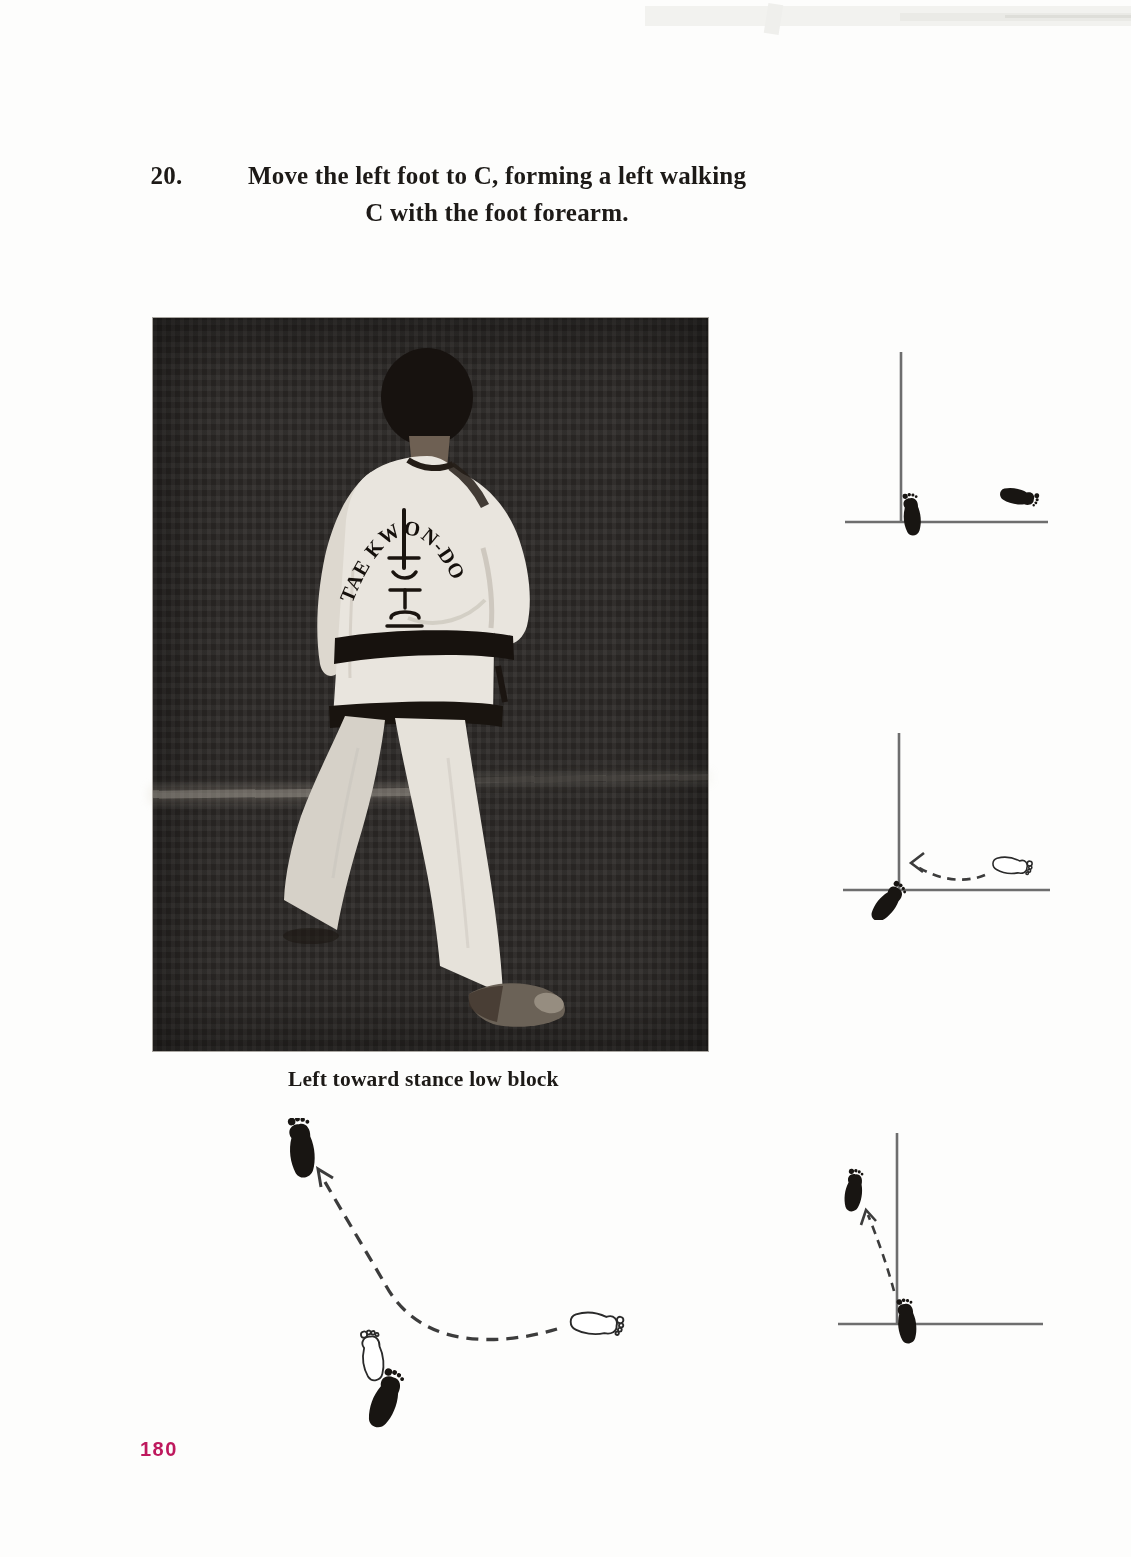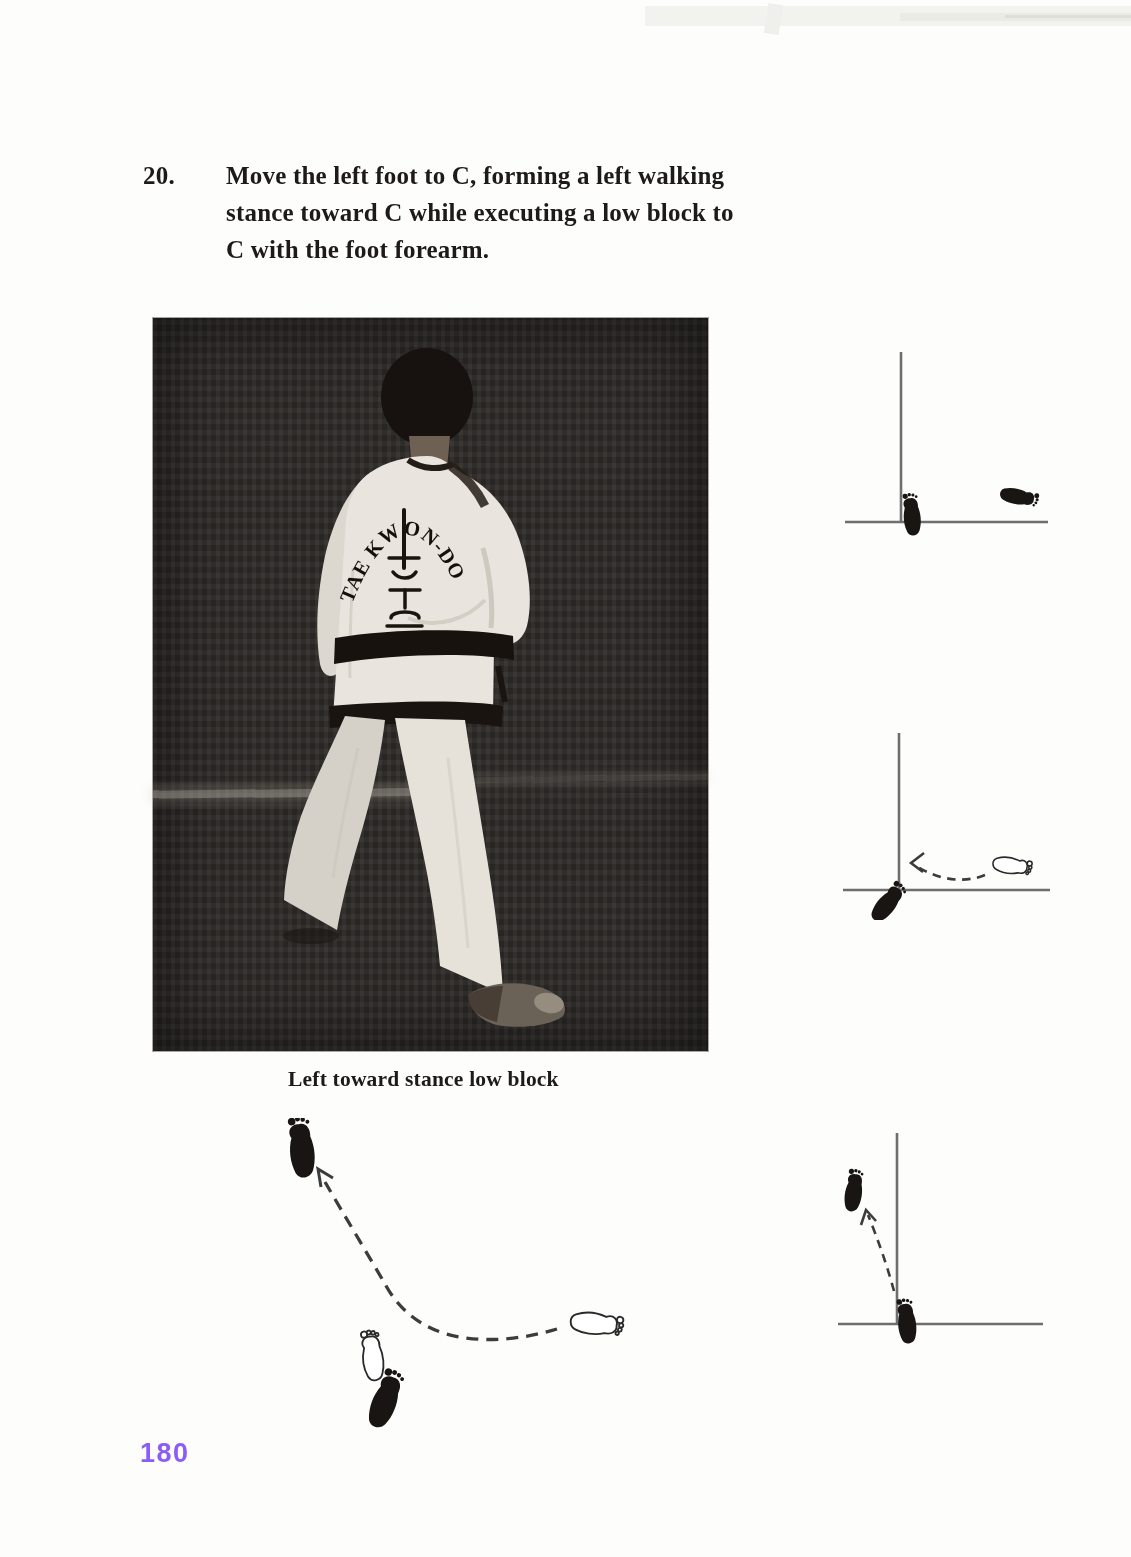--- a/index.html
+++ b/index.html
@@ -1,17 +1,17 @@
 <!DOCTYPE html>
 <html><head>
 <meta charset="utf-8">
 <style>
   html,body{margin:0;padding:0;background:#ffffff;}
   .page{position:relative;width:1131px;height:1557px;background:#fdfdfc;overflow:hidden;
-        font-family:"Liberation Serif","DejaVu Serif",serif;color:#1d1a17;}
+        font-family:"Liberation Serif","DejaVu Serif",serif;color:#1d1a17;text-align:center;}
   .abs{position:absolute;}
   
   .scan-band{left:645px;top:6px;width:486px;height:20px;background:#f2f2ef;}
   .scan-streak1{left:900px;top:13px;width:231px;height:8px;background:#eaeae6;}
   .scan-streak2{left:1005px;top:15px;width:126px;height:3px;background:#dedeD9;}
   .scan-smudge{left:766px;top:4px;width:15px;height:30px;background:#efefec;transform:rotate(9deg);}
   
   .instruction{left:143px;top:157px;width:625px;display:flex;}
   .step-num{width:47px;font-size:25px;font-weight:700;line-height:37px;letter-spacing:.3px;}
   .step-lines{flex:1;}
@@ -26,21 +26,21 @@
   .streak1{left:0;top:471px;width:300px;height:8px;background:rgba(208,199,187,0.40);
            box-shadow:0 0 9px 5px rgba(208,199,187,0.20);transform:rotate(-0.6deg);}
   .streak2{left:280px;top:458px;width:275px;height:6px;background:rgba(200,192,180,0.16);
            box-shadow:0 0 8px 4px rgba(200,192,180,0.10);transform:rotate(-0.8deg);}
   .photo svg{position:absolute;left:0;top:0;}
   
   .caption{left:288px;top:1066px;}
   .caption-line{font-size:21.5px;font-weight:700;line-height:27px;letter-spacing:.2px;white-space:nowrap;}
   
   .pagenum{left:140px;top:1438px;font-family:"Liberation Sans","DejaVu Sans",sans-serif;
-           font-size:27px;font-weight:700;letter-spacing:1.5px;color:#8b5cf6;}
+           font-size:20px;font-weight:700;letter-spacing:1.5px;color:#be185d;}
   .dg{position:absolute;}
 </style>
 </head>
 <body>
 
 <div class="page">
 
   <div class="abs scan-band"></div>
   <div class="abs scan-streak1"></div>
   <div class="abs scan-streak2"></div>
@@ -55,21 +55,20 @@
         <circle cx="4.0" cy="-27.9" r="1.8"></circle>
         <circle cx="7.6" cy="-25.7" r="1.6"></circle>
       </g>
     </defs>
   </svg>
 
   <div class="abs instruction">
     <div class="step-num">20.</div>
     <div class="step-lines">
       <div class="step-line">Move the left foot to C, forming a left walking</div>
-      <div class="step-line">stance toward C while executing a low block to</div>
       <div class="step-line">C with the foot forearm.</div>
     </div>
   </div>
 
   <div class="abs photo">
     <div class="abs streak1"></div>
     <div class="abs streak2"></div>
     <svg width="555" height="733" viewBox="0 0 555 733">
 
       <ellipse cx="274" cy="79" rx="46" ry="49" fill="#17120f"></ellipse>

